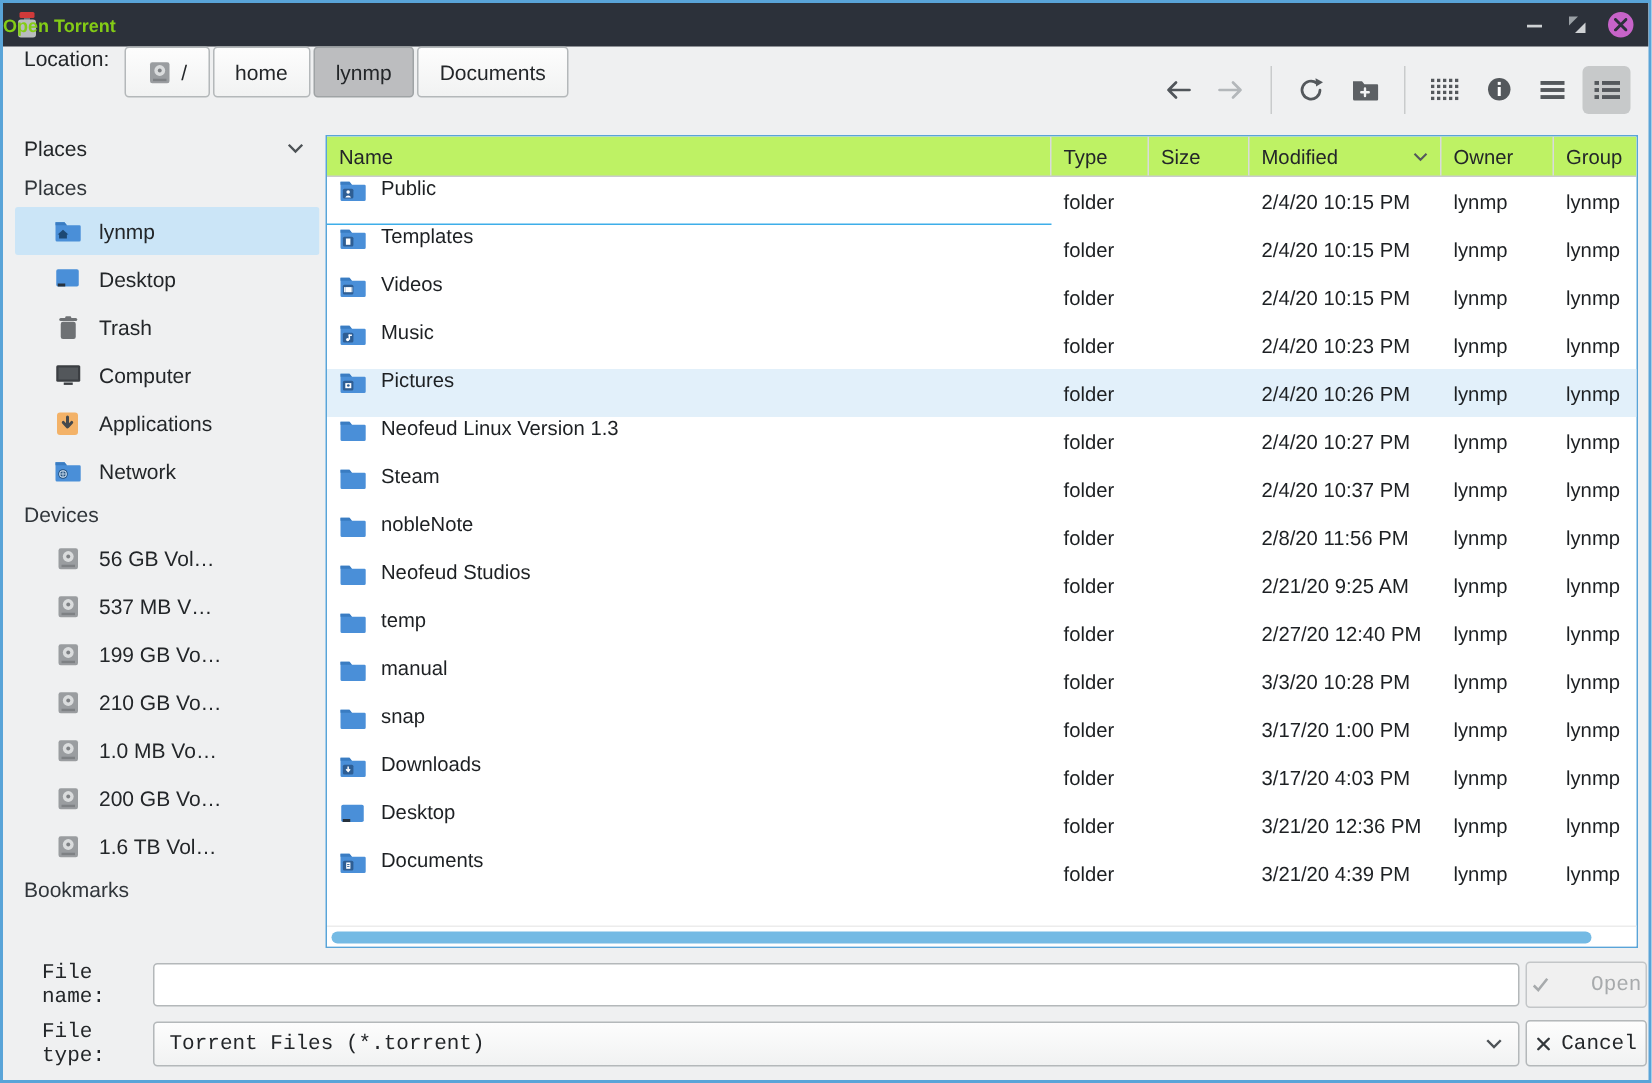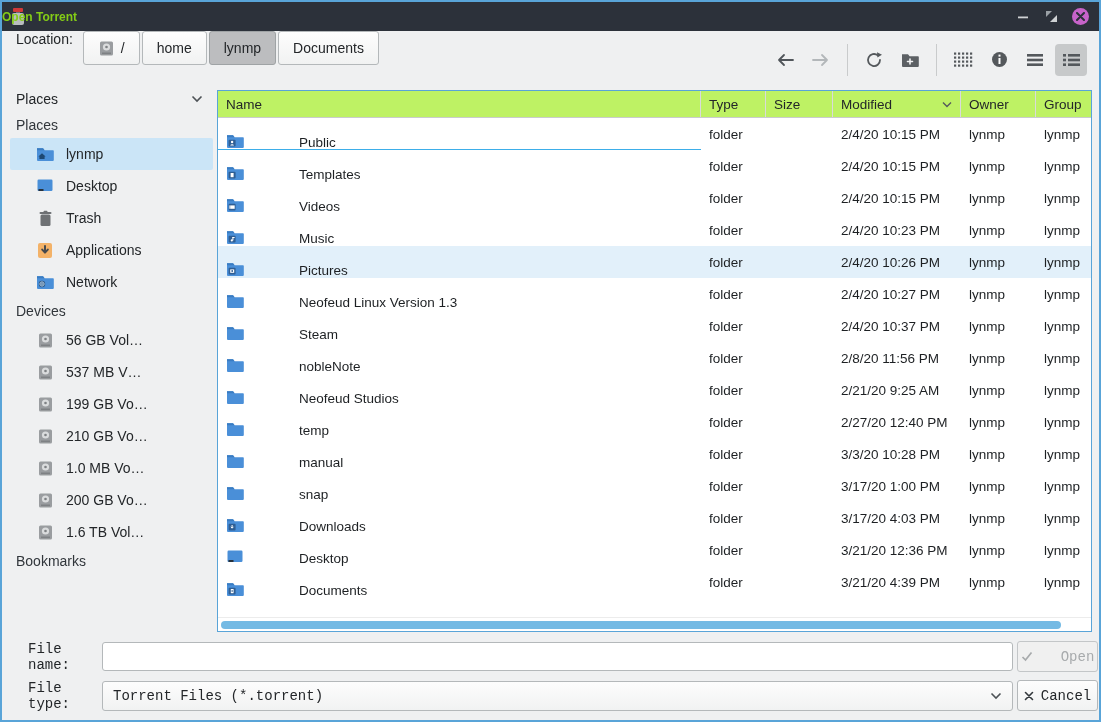--- a/index.html
+++ b/index.html
@@ -66,21 +66,21 @@
   .col-name { flex:1 1 auto; min-width:0; }
   .col-type { width:65px; flex:none; }
   .col-size { width:67px; flex:none; }
   .col-modified { width:128px; flex:none; }
   .col-owner { width:75px; flex:none; }
   .col-group { width:55px; flex:none; }
   .tbody { font-size:13.5px; color:#1d2023; }
   .tr { display:flex; height:32px; align-items:center; cursor:pointer; }
   .tr.hovered { background:#e2f0fa; }
   .td { padding-left:8px; white-space:nowrap; overflow:hidden; }
-  .td-name { display:flex; align-items:flex-end; height:100%;gap:45px; }
+  .td-name { display:flex; align-items:flex-start; height:100%; }
   .tr.focused .td-name { box-shadow:inset 0 -1px 0 #3daee9; }
   .td-name .row-icon { width:18px; height:18px; display:flex; align-items:center; justify-content:center; margin-right:10px; flex:none; }
   .hscroll-zone { position:absolute; left:0; right:0; bottom:0; height:14px; border-top:1px solid #ececec; background:#fff; }
   .hscroll-thumb { position:absolute; left:3px; top:3px; height:8px; width:840px; background:#74bae4; border-radius:4px; cursor:pointer; }
   
   .footer-row { position:absolute; left:12px; display:flex; align-items:center;font-family:Liberation Mono, monospace; }
   .fr1 { top:638px; height:34px; width:100%; }
   .fr2 { top:677px; height:34px; width:100%; }
   .f-label { width:74px; margin-left:14px; color:#232629; }
   .fname-input {
@@ -291,20 +291,30 @@
             <svg width="15" height="17" viewBox="0 0 15 17">
               <rect x="2.5" y="4.5" width="10" height="11.5" rx="1.5" fill="#6e7174"></rect>
               <rect x="1.5" y="2" width="12" height="2" rx="1" fill="#6e7174"></rect>
               <rect x="5.5" y="0.8" width="4" height="1.6" rx="0.8" fill="#6e7174"></rect>
             </svg>
           </span>
           <span class="side-label">Trash</span>
         </div>
         <div class="side-item">
           <span class="side-icon">
+            <svg width="19" height="16" viewBox="0 0 19 16">
+              <rect x="1.5" y="1.5" width="16" height="11" rx="1" fill="#3b3e42"></rect>
+              <rect x="3" y="3" width="13" height="8" fill="#53575b"></rect>
+              <rect x="6.5" y="13" width="6" height="1.6" fill="#3b3e42"></rect>
+            </svg>
+          </span>
+          <span class="side-label">Computer</span>
+        </div>
+        <div class="side-item">
+          <span class="side-icon">
             <svg width="16" height="17" viewBox="0 0 16 17">
               <rect x="1" y="1" width="14" height="15" rx="2" fill="#f3b268"></rect>
               <path d="M8 4 v6 M5.2 7.6 L8 10.6 L10.8 7.6" fill="none" stroke="#45494d" stroke-width="2" stroke-linecap="round" stroke-linejoin="round"></path>
             </svg>
           </span>
           <span class="side-label">Applications</span>
         </div>
         <div class="side-item">
           <span class="side-icon">
             <svg width="18" height="16" viewBox="0 0 18 16">

